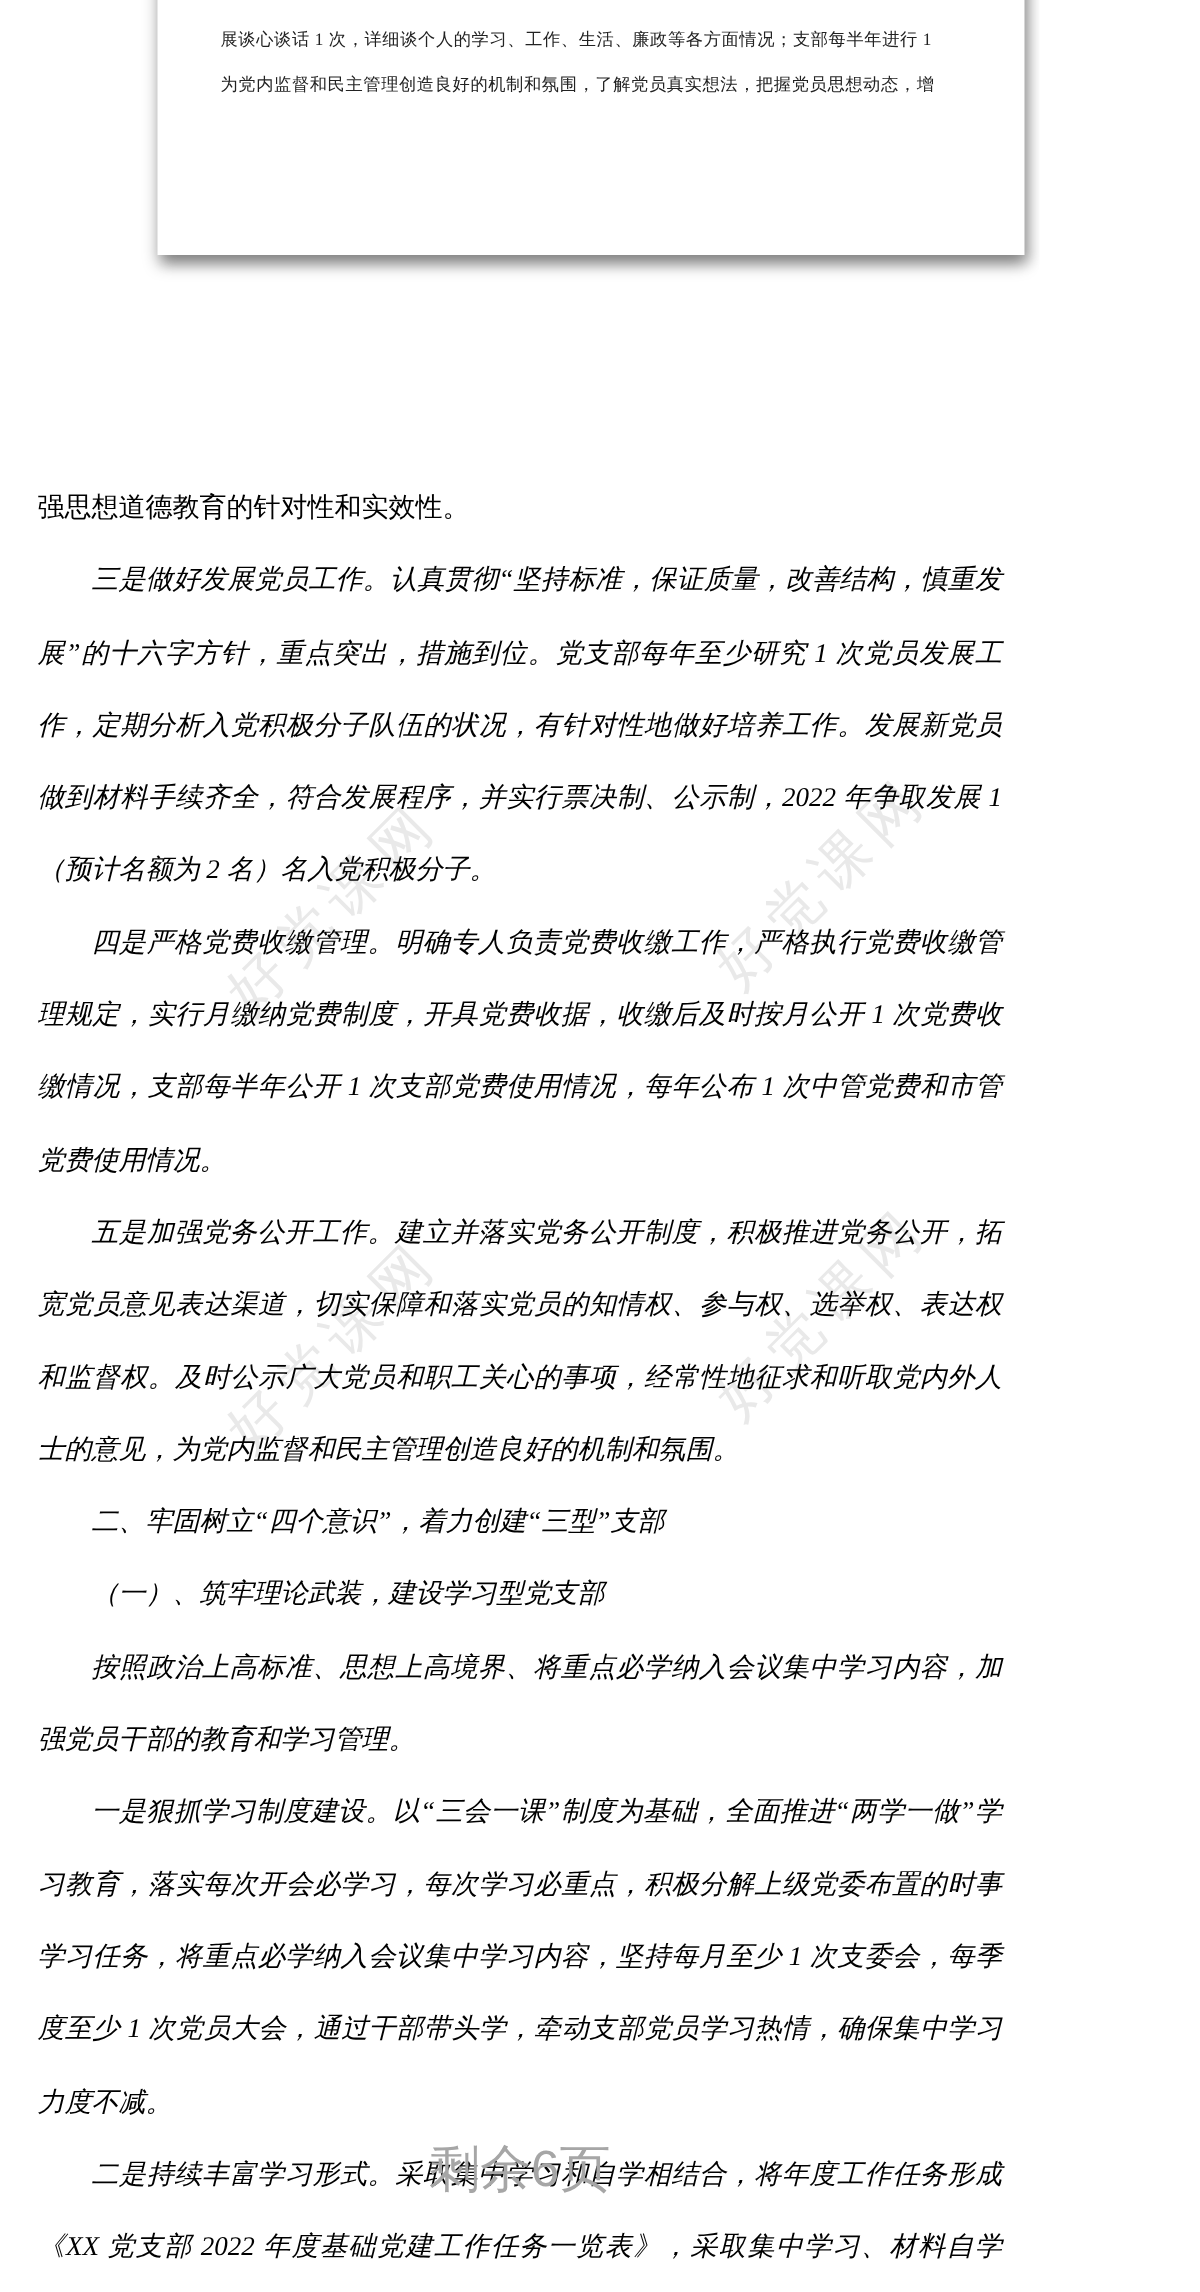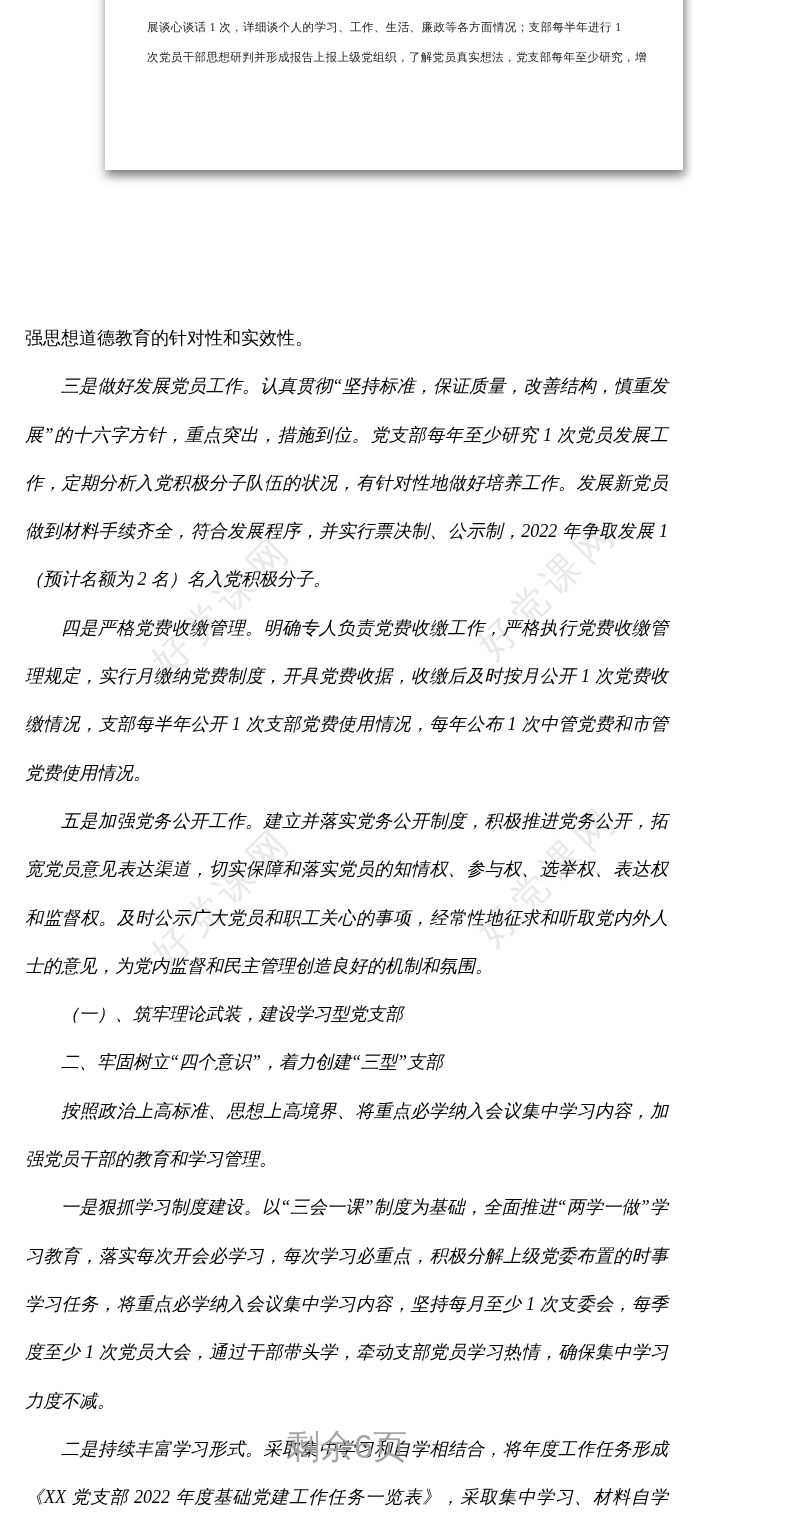--- a/index.html
+++ b/index.html
@@ -86,37 +86,37 @@
     z-index: 3;
   }
 </style>
 </head>
 <body>
 
 <div class="stage">
 
   <div class="preview-page">
       <div class="preview-line">展谈心谈话 1 次，详细谈个人的学习、工作、生活、廉政等各方面情况；支部每半年进行 1</div>
-      <div class="preview-line">次党员干部思想研判并形成报告上报上级党组织，了解党员真实想法，党支部每年至少研究，增</div>
+      <div class="preview-line">为党内监督和民主管理创造良好的机制和氛围，了解党员真实想法，把握党员思想动态，增</div>
     </div>
 
   <div class="watermark wm-a">好党课网</div>
   <div class="watermark wm-b">好党课网</div>
   <div class="watermark wm-c">好党课网</div>
   <div class="watermark wm-d">好党课网</div>
   <div class="watermark wm-e">好党课网</div>
   <div class="watermark wm-f">好党课网</div>
 
   <div class="doc-body">
       <p>强思想道德教育的针对性和实效性。</p>
       <p class="indent">三是做好发展党员工作。认真贯彻“坚持标准，保证质量，改善结构，慎重发展”的十六字方针，重点突出，措施到位。党支部每年至少研究 1 次党员发展工作，定期分析入党积极分子队伍的状况，有针对性地做好培养工作。发展新党员做到材料手续齐全，符合发展程序，并实行票决制、公示制，2022 年争取发展 1（预计名额为 2 名）名入党积极分子。</p>
       <p class="indent">四是严格党费收缴管理。明确专人负责党费收缴工作，严格执行党费收缴管理规定，实行月缴纳党费制度，开具党费收据，收缴后及时按月公开 1 次党费收缴情况，支部每半年公开 1 次支部党费使用情况，每年公布 1 次中管党费和市管党费使用情况。</p>
       <p class="indent">五是加强党务公开工作。建立并落实党务公开制度，积极推进党务公开，拓宽党员意见表达渠道，切实保障和落实党员的知情权、参与权、选举权、表达权和监督权。及时公示广大党员和职工关心的事项，经常性地征求和听取党内外人士的意见，为党内监督和民主管理创造良好的机制和氛围。</p>
+      <p class="indent">二、牢固树立“四个意识”，着力创建“三型”支部</p>
       <p class="indent">（一）、筑牢理论武装，建设学习型党支部</p>
-      <p class="indent">二、牢固树立“四个意识”，着力创建“三型”支部</p>
       <p class="indent">按照政治上高标准、思想上高境界、将重点必学纳入会议集中学习内容，加强党员干部的教育和学习管理。</p>
       <p class="indent">一是狠抓学习制度建设。以“三会一课”制度为基础，全面推进“两学一做”学习教育，落实每次开会必学习，每次学习必重点，积极分解上级党委布置的时事学习任务，将重点必学纳入会议集中学习内容，坚持每月至少 1 次支委会，每季度至少 1 次党员大会，通过干部带头学，牵动支部党员学习热情，确保集中学习力度不减。</p>
       <p class="indent">二是持续丰富学习形式。采取集中学习和自学相结合，将年度工作任务形成《XX 党支部 2022 年度基础党建工作任务一览表》，采取集中学习、材料自学（自学材料和文件签字学习）、</p>
     </div>
 
   <div class="footer-note">
     <span>剩余6页</span>
   </div>
 
 </div>

